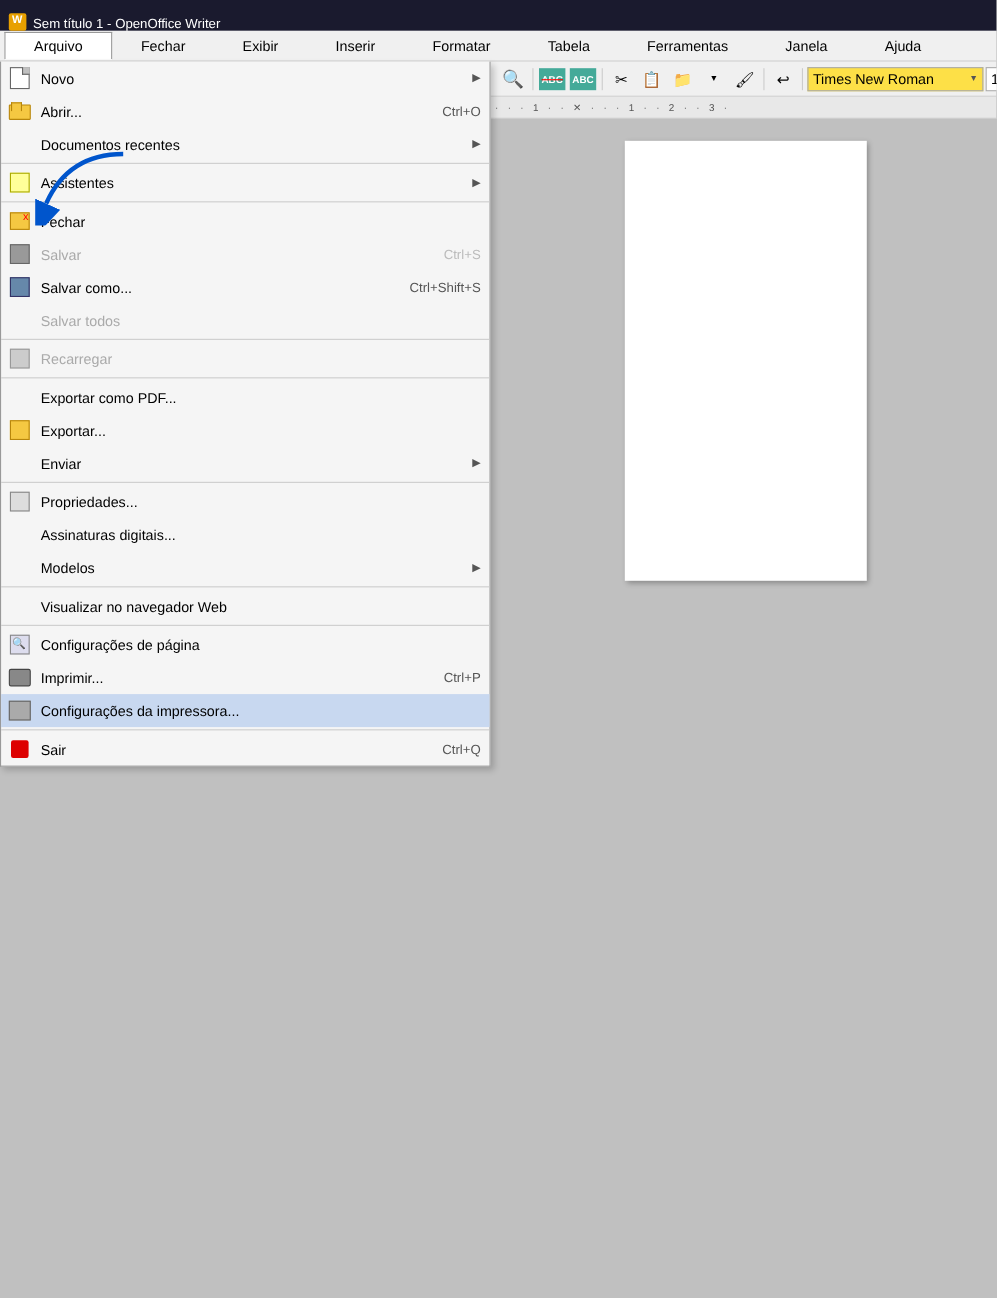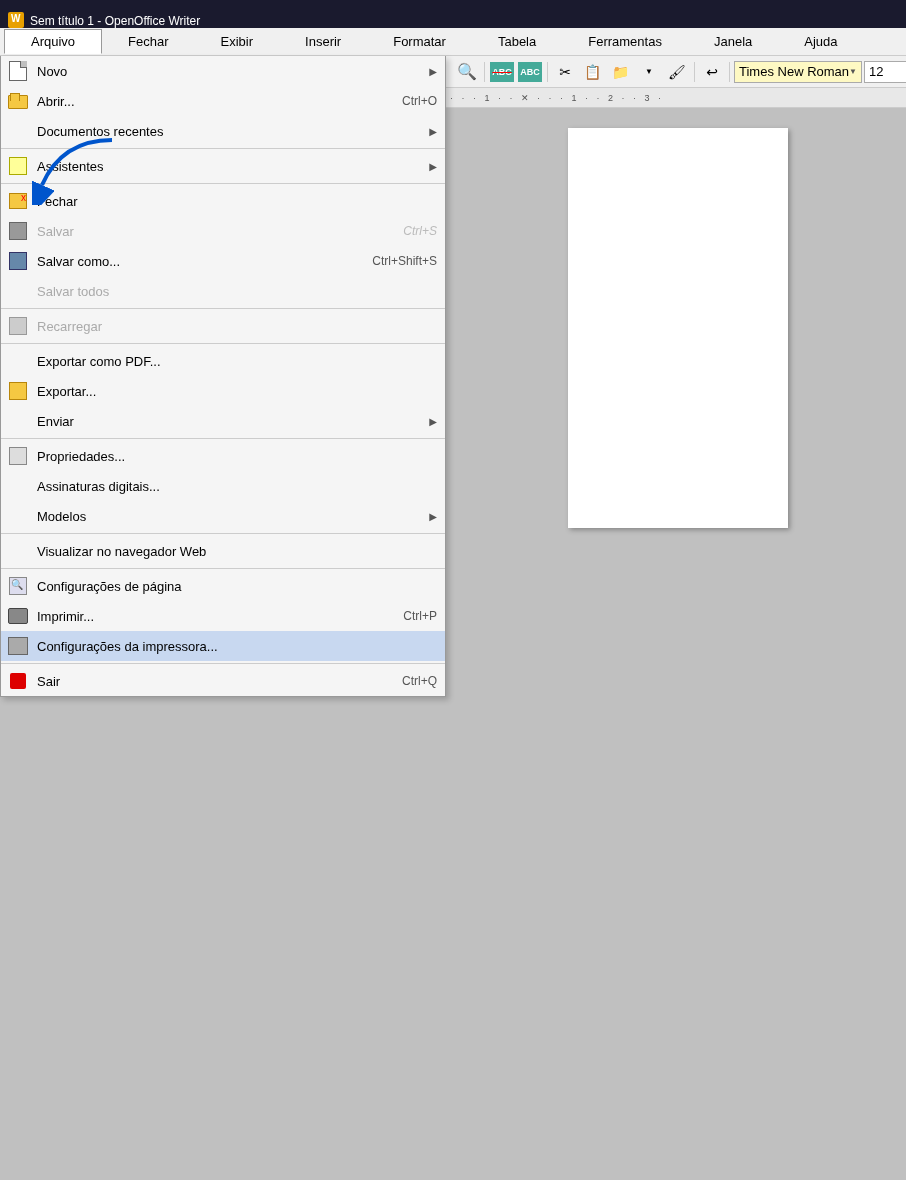--- a/index.html
+++ b/index.html
@@ -88,23 +88,23 @@
       background: transparent;
     }
     .toolbar-separator {
       width: 1px;
       height: 20px;
       background: #ccc;
       margin: 0 2px;
     }
     .font-dropdown {
       height: 22px;
-      width: 128px;
+      width: 160px;
       border: 1px solid #aaa;
-      background: #fef9c3;
+      background: #fde047;
       padding: 0 4px;
       font-size: 13px;
       display: flex;
       align-items: center;
       justify-content: space-between;
       cursor: pointer;
     }
     .font-size-dropdown {
       height: 22px;
       width: 50px;
@@ -208,21 +208,20 @@
       font-size: 13px;
     }
 
     .menu-entry-shortcut {
       color: #555;
       font-size: 12px;
       margin-left: 20px;
     }
     .menu-entry.disabled .menu-entry-shortcut {
       color: #bbb;
-      font-style: italic;
     }
 
     .menu-entry-arrow {
       font-size: 10px;
       color: #555;
     }
 
     .menu-separator {
       height: 1px;
       background: #ccc;

